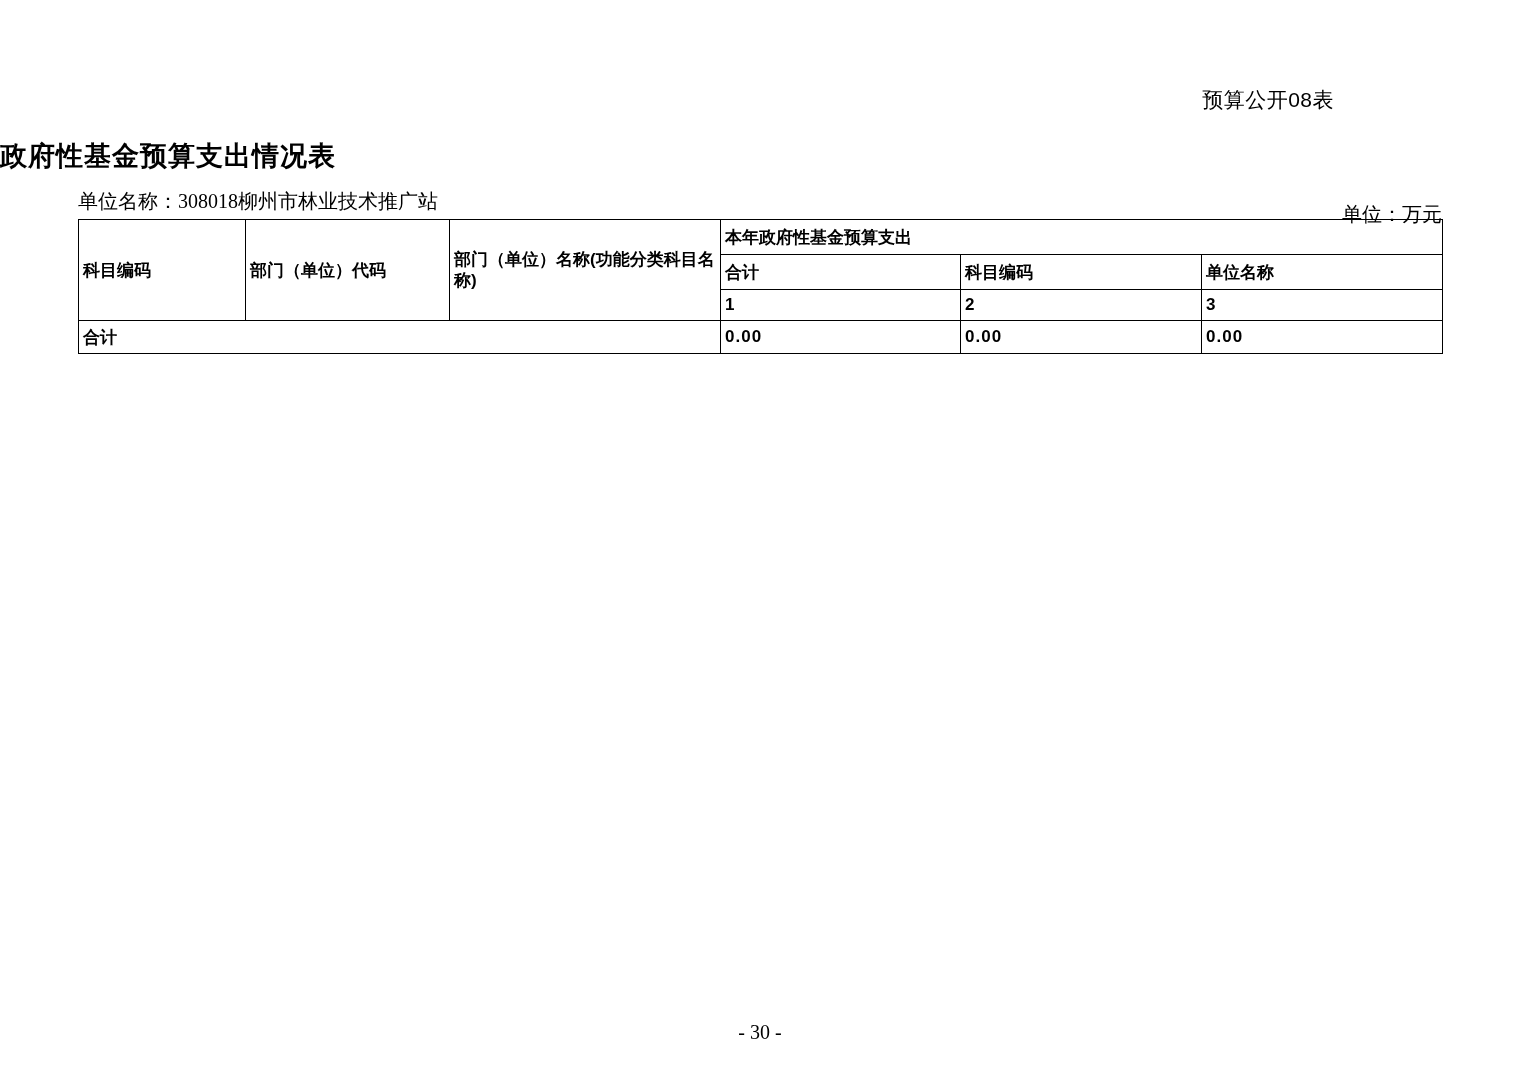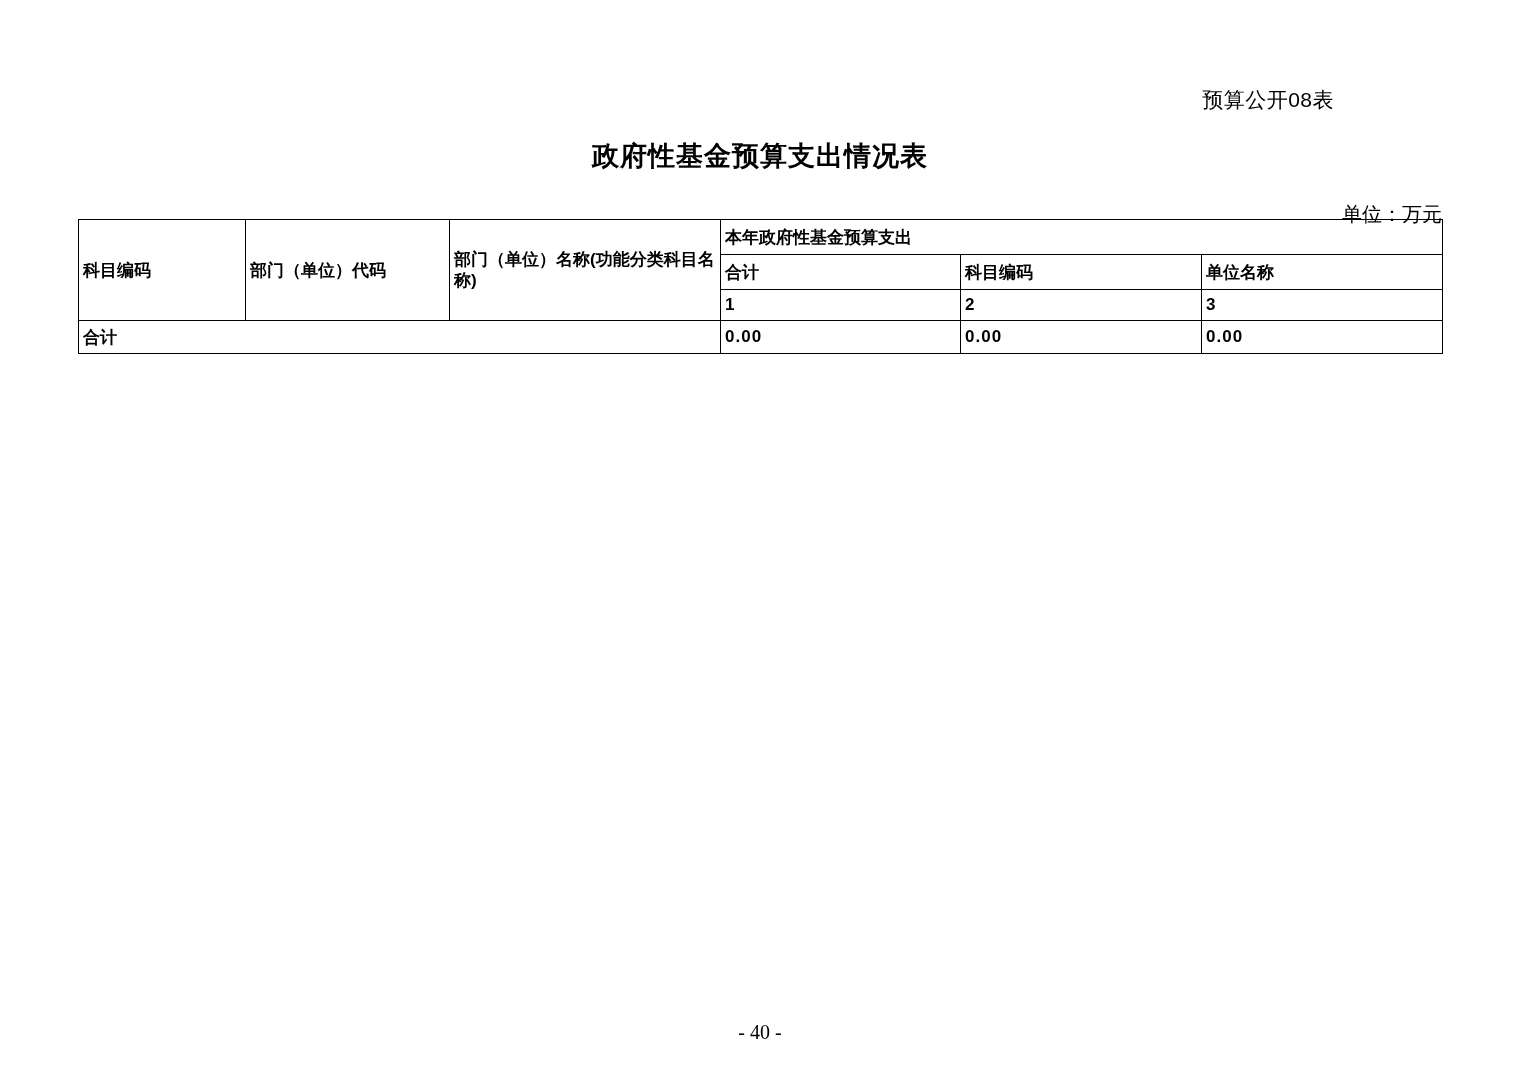--- a/index.html
+++ b/index.html
@@ -29,21 +29,21 @@
     font-size: 21px;
     font-family: "Liberation Sans", sans-serif;
     letter-spacing: 0.5px;
   }
 
   .doc-title {
     position: absolute;
     top: 138px;
     left: 0;
     width: 1520px;
-    text-align: center;
+    text-align: left;
     font-size: 27px;
     font-weight: bold;
     letter-spacing: 1px;
     font-family: "Liberation Sans", sans-serif;
   }
 
   .meta-row {
     position: absolute;
     top: 188px;
     left: 78px;
@@ -129,20 +129,21 @@
 </head>
 <body>
 
 <div class="page">
 
   <div class="form-code">预算公开08表</div>
 
   <div class="doc-title">政府性基金预算支出情况表</div>
 
   <div class="meta-row">
+    <div class="meta-left"><span>单位名称：</span><span>308018柳州市林业技术推广站</span></div>
     <div class="meta-right">单位：万元</div>
   </div>
 
   <table class="budget">
     <colgroup>
       <col style="width:167px">
       <col style="width:204px">
       <col style="width:271px">
       <col style="width:240px">
       <col style="width:241px">
@@ -168,15 +169,15 @@
       <tr>
         <td class="h-total total-label" colspan="3">合计</td>
         <td class="h-total numcell">0.00</td>
         <td class="h-total numcell">0.00</td>
         <td class="h-total numcell">0.00</td>
       </tr>
     </tbody>
   </table>
 
 
-  <div class="page-number">- 40 -</div>
+  <div class="page-number">- 30 -</div>
 
 </div>
 
 </body></html>

